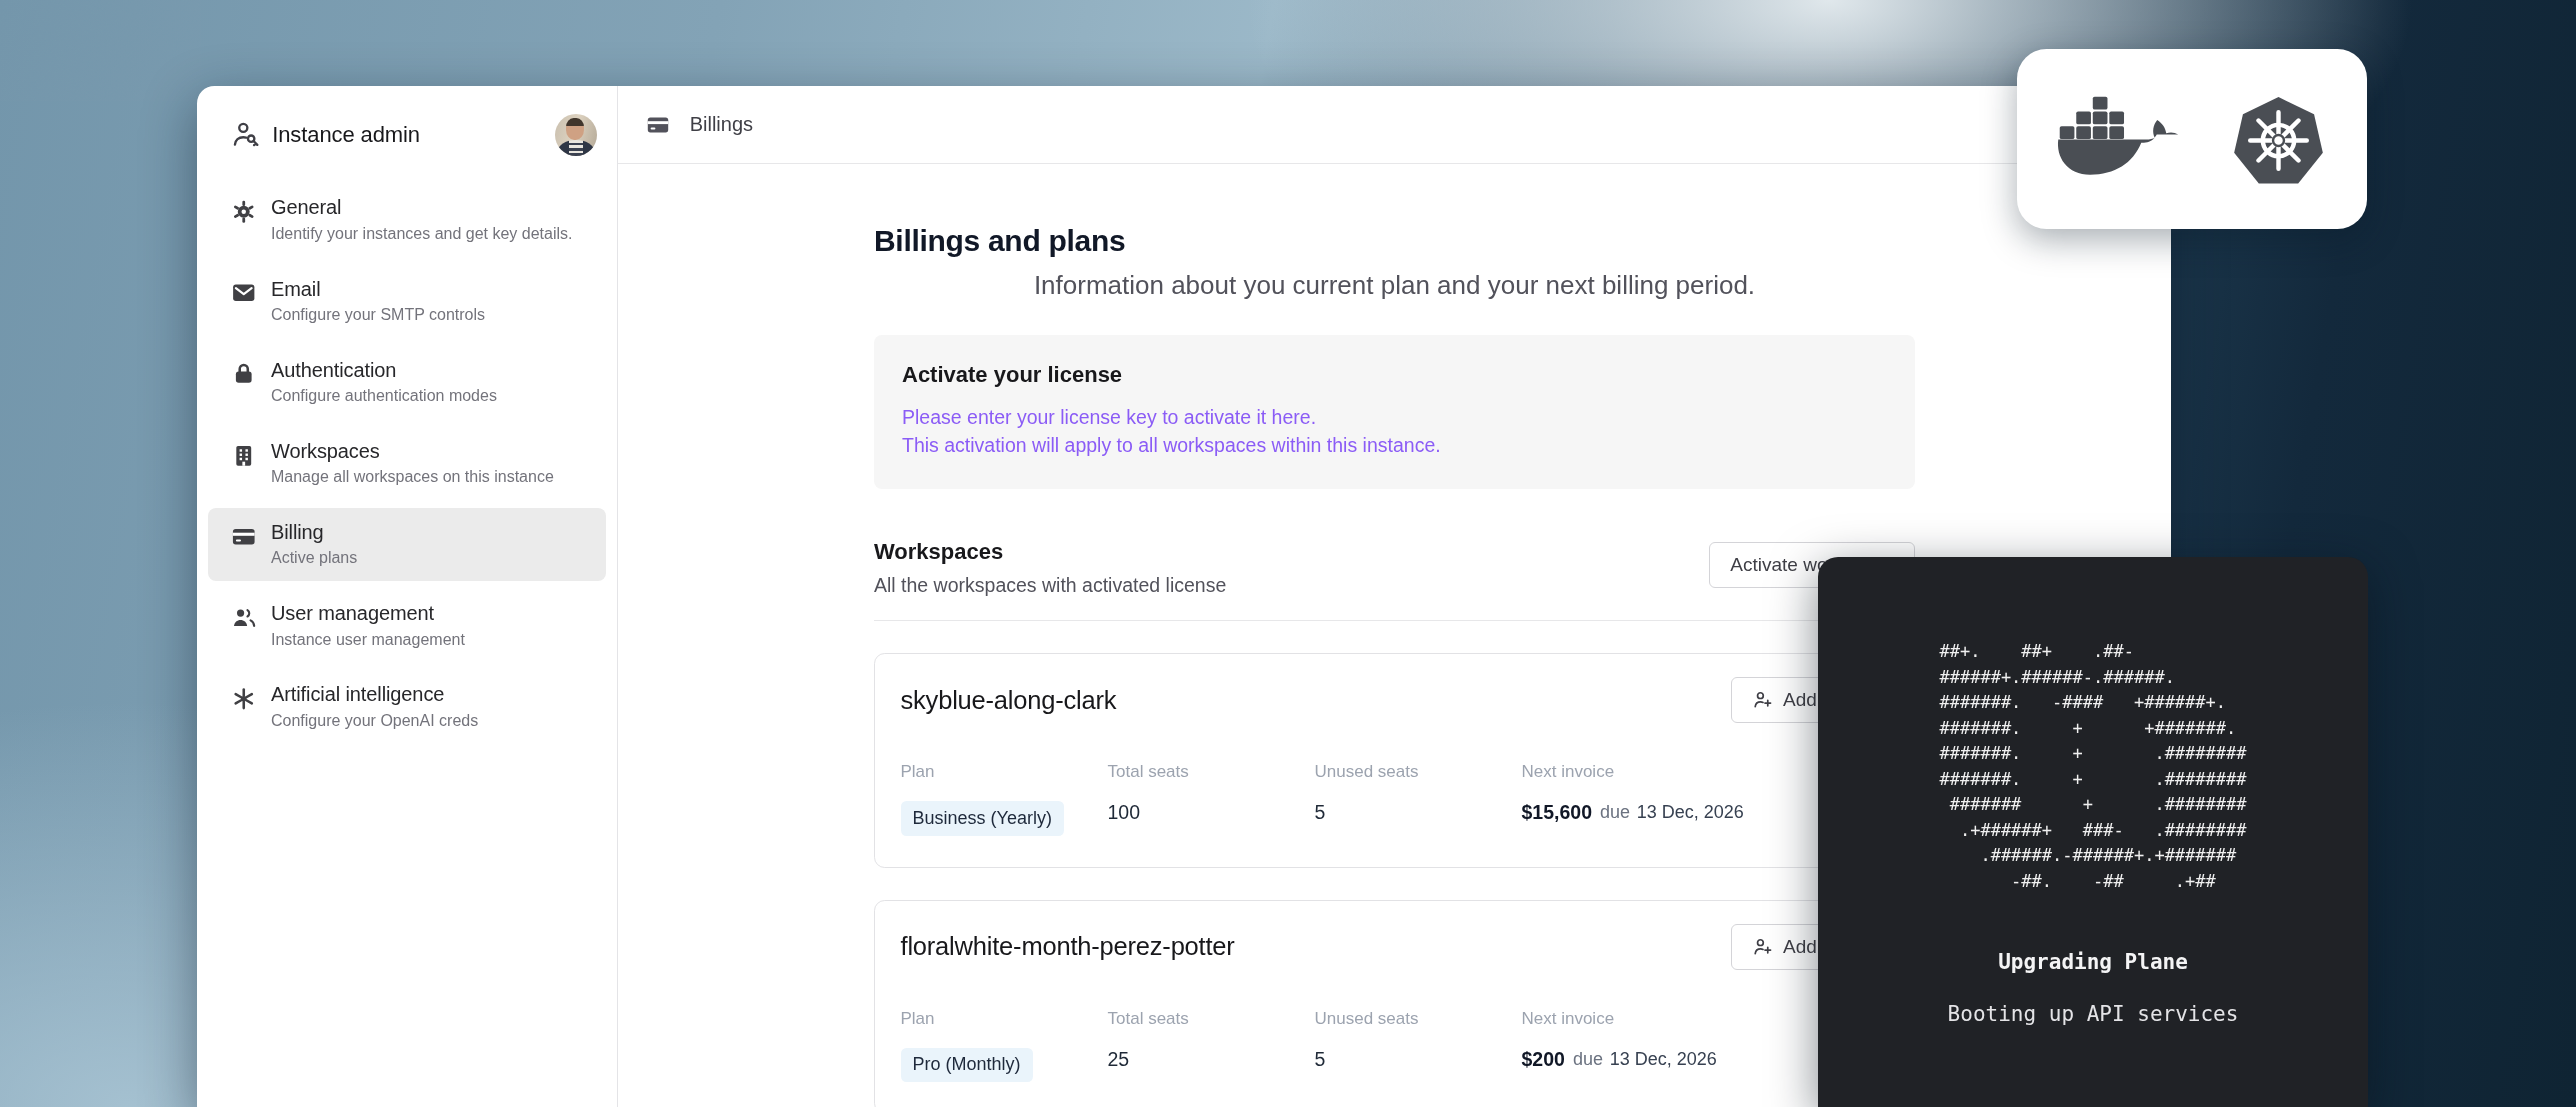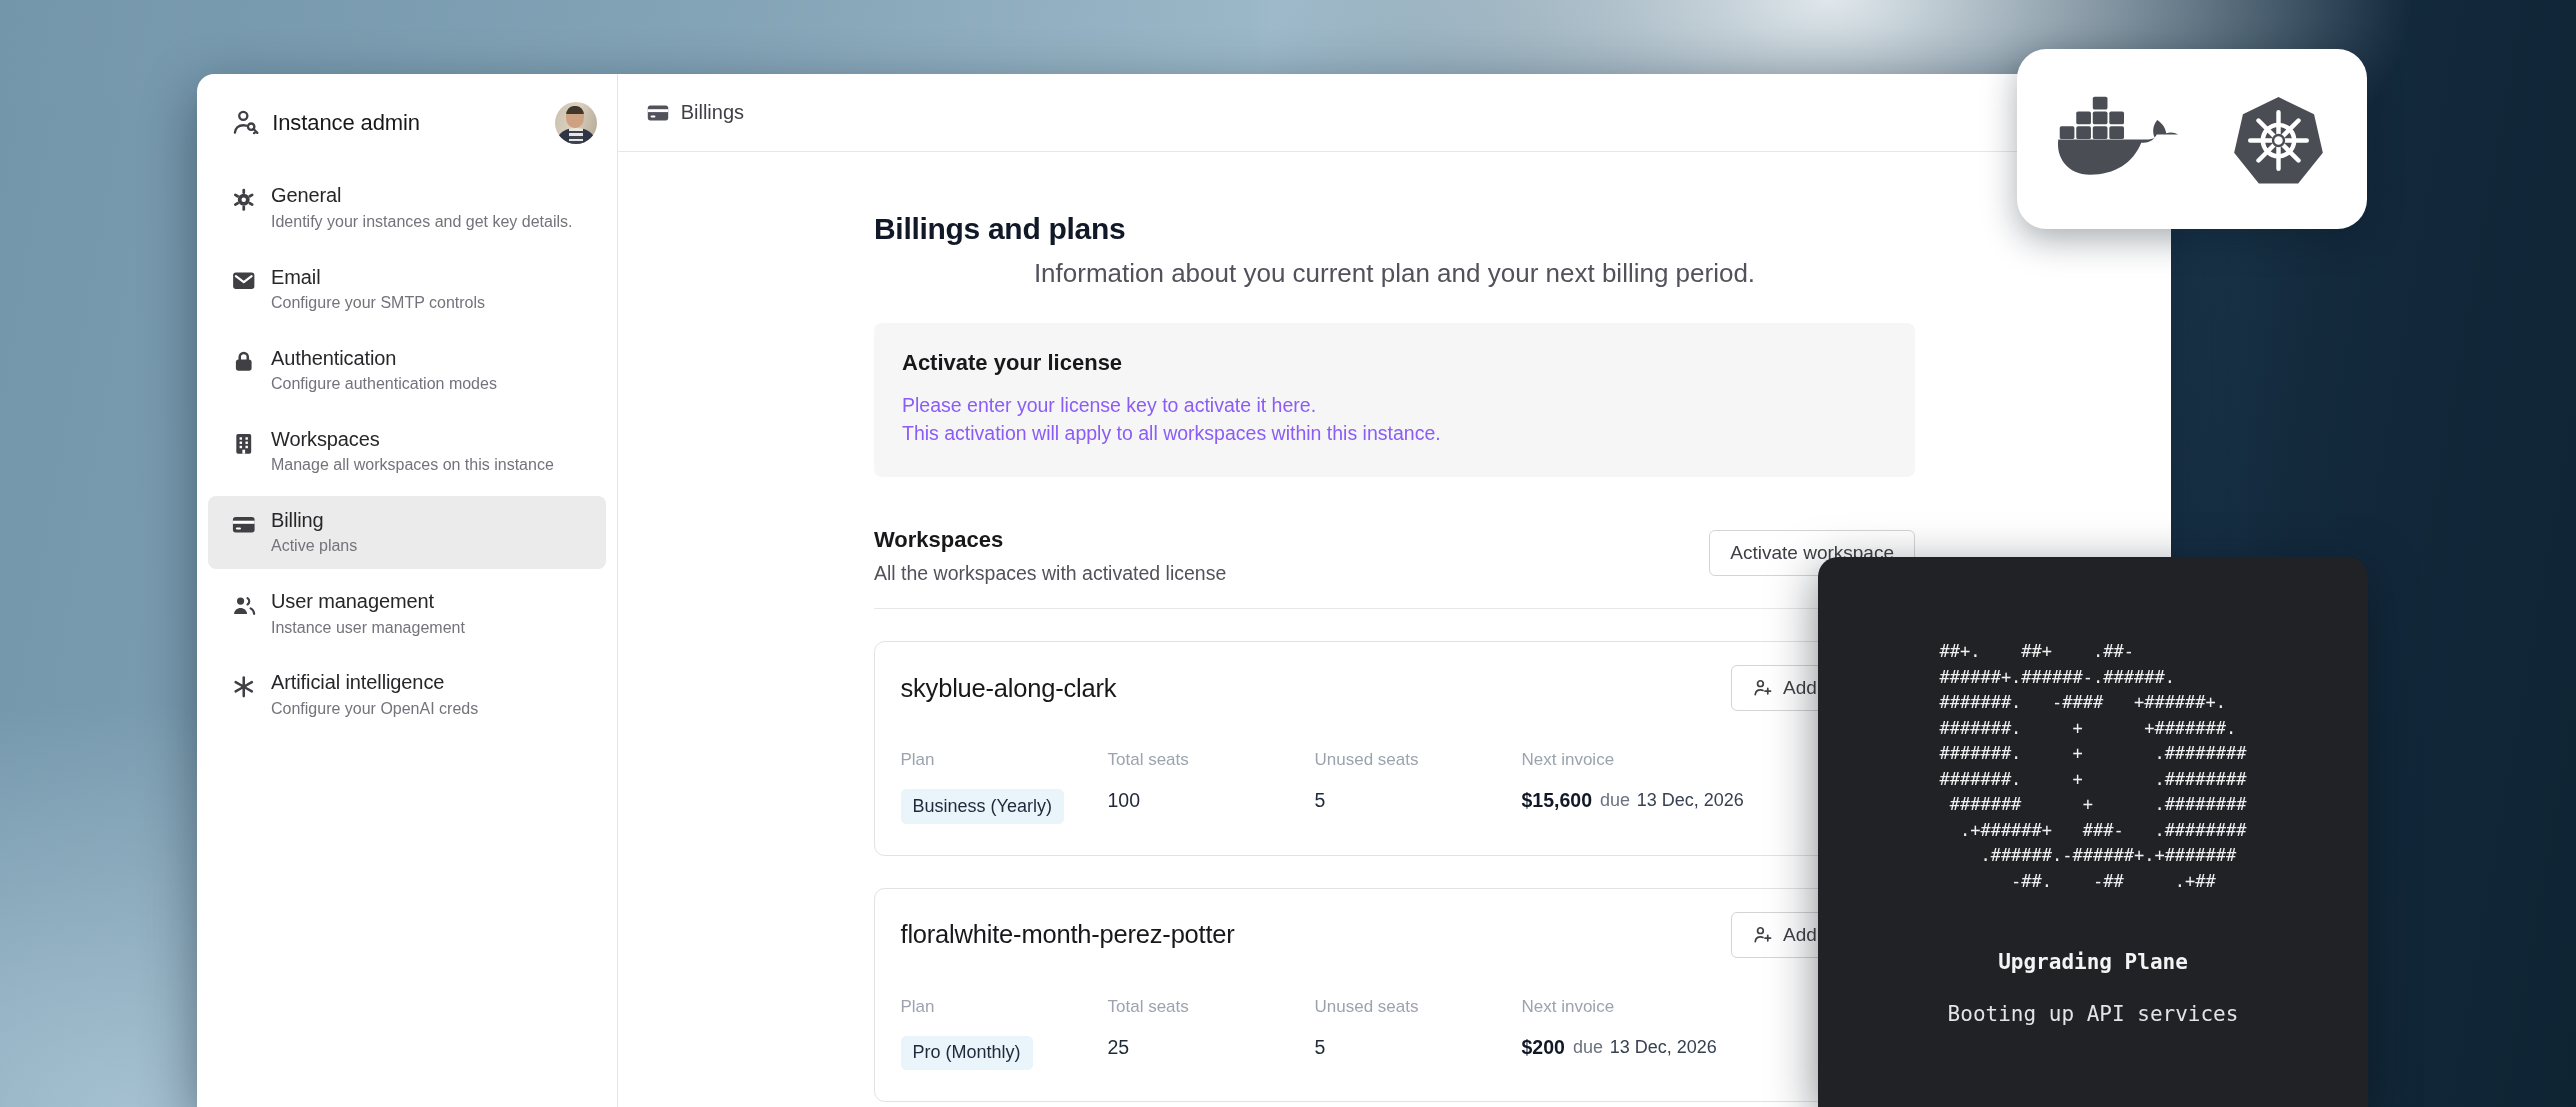--- a/index.html
+++ b/index.html
@@ -11,21 +11,21 @@
     position:absolute; inset:0; z-index:0;
     background:
       radial-gradient(ellipse 1006px 503px at 71% 0%, rgba(233,239,242,.95) 0%, rgba(233,239,242,0) 58%),
       radial-gradient(ellipse 1208px 738px at 5% 100%, rgba(172,199,214,.85) 0%, rgba(172,199,214,0) 55%),
       linear-gradient(100deg,#7396ab 0%,#83a3b6 26%,#9bb8c8 46%,#5d7e93 58%,#24455c 72%,#13293c 86%,#0f2433 100%);
   }
   .bg-noise { position:absolute; inset:0; z-index:1; opacity:.22; pointer-events:none; }
 
   
   .app {
-    position:absolute; left:197px; top:74px; width:1974px; bottom:0; z-index:10;
+    position:absolute; left:197px; top:86px; width:1974px; bottom:0; z-index:10;
     background:#fff; border-radius:17.4px 17.4px 0 0;
     box-shadow:0 16px 54px rgba(10,25,40,.45);
     display:flex; overflow:hidden;
   }
 
   
   .sidebar { width:421px; flex:0 0 421px; border-right:0.7px solid #e4e4e7; padding:24px 10.7px 0 10.7px; }
   .side-header { display:flex; align-items:center; padding:4px 9.4px 4px 23px; margin-bottom:23px; }
   .side-header .hd-icon { width:29.5px; height:29.5px; color:#3f3f46; flex:0 0 29.5px; }
   .side-header .hd-title { font-size:22px; font-weight:500; color:#18181b; margin-left:12px; flex:1; letter-spacing:-0.1px; }
@@ -43,21 +43,21 @@
   .side-item { display:flex; align-items:flex-start; padding:13.4px 13.4px 13.4px 23px; border-radius:8px;
     margin-bottom:8px; cursor:pointer; }
   .side-item.active { background:#ebebeb; }
   .side-item .it-icon { width:25.5px; height:25.5px; color:#404044; flex:0 0 25.5px; margin-top:2.7px; }
   .side-item .it-text { margin-left:14.8px; }
   .side-item .it-label { font-size:20px; font-weight:500; color:#27272a; letter-spacing:-0.1px; }
   .side-item .it-desc { font-size:16px; color:#73737b; margin-top:5.4px; }
 
   
   .main { flex:1; display:flex; flex-direction:column; min-width:0; }
-  .topbar { height:78px; flex:0 0 78px; border-bottom:0.7px solid #e7e7e9; display:flex; align-items:center; padding-left:28px; }
+  .topbar { height:78px; flex:0 0 78px; border-bottom:0.7px solid #e7e7e9; display:flex; align-items:center; padding-left:28px;gap:9px; }
   .topbar .bc-icon { width:24px; height:24px; color:#52525b; }
   .topbar .bc-label { font-size:20px; font-weight:500; color:#3f3f46; margin-left:10.7px; }
 
   .content { flex:1; overflow:hidden; }
   .column { width:1041px; margin:0 auto; padding-top:60px; }
 
   h1.page-title { font-size:30px; font-weight:600; color:#111827; letter-spacing:-0.3px; }
   .page-sub { font-size:26px; color:#52525b; margin-top:12px;text-align:center; }
 
   .license-card { margin-top:34px; background:#f6f6f6; border-radius:8px; padding:27px 28px 29.5px 28px; }

